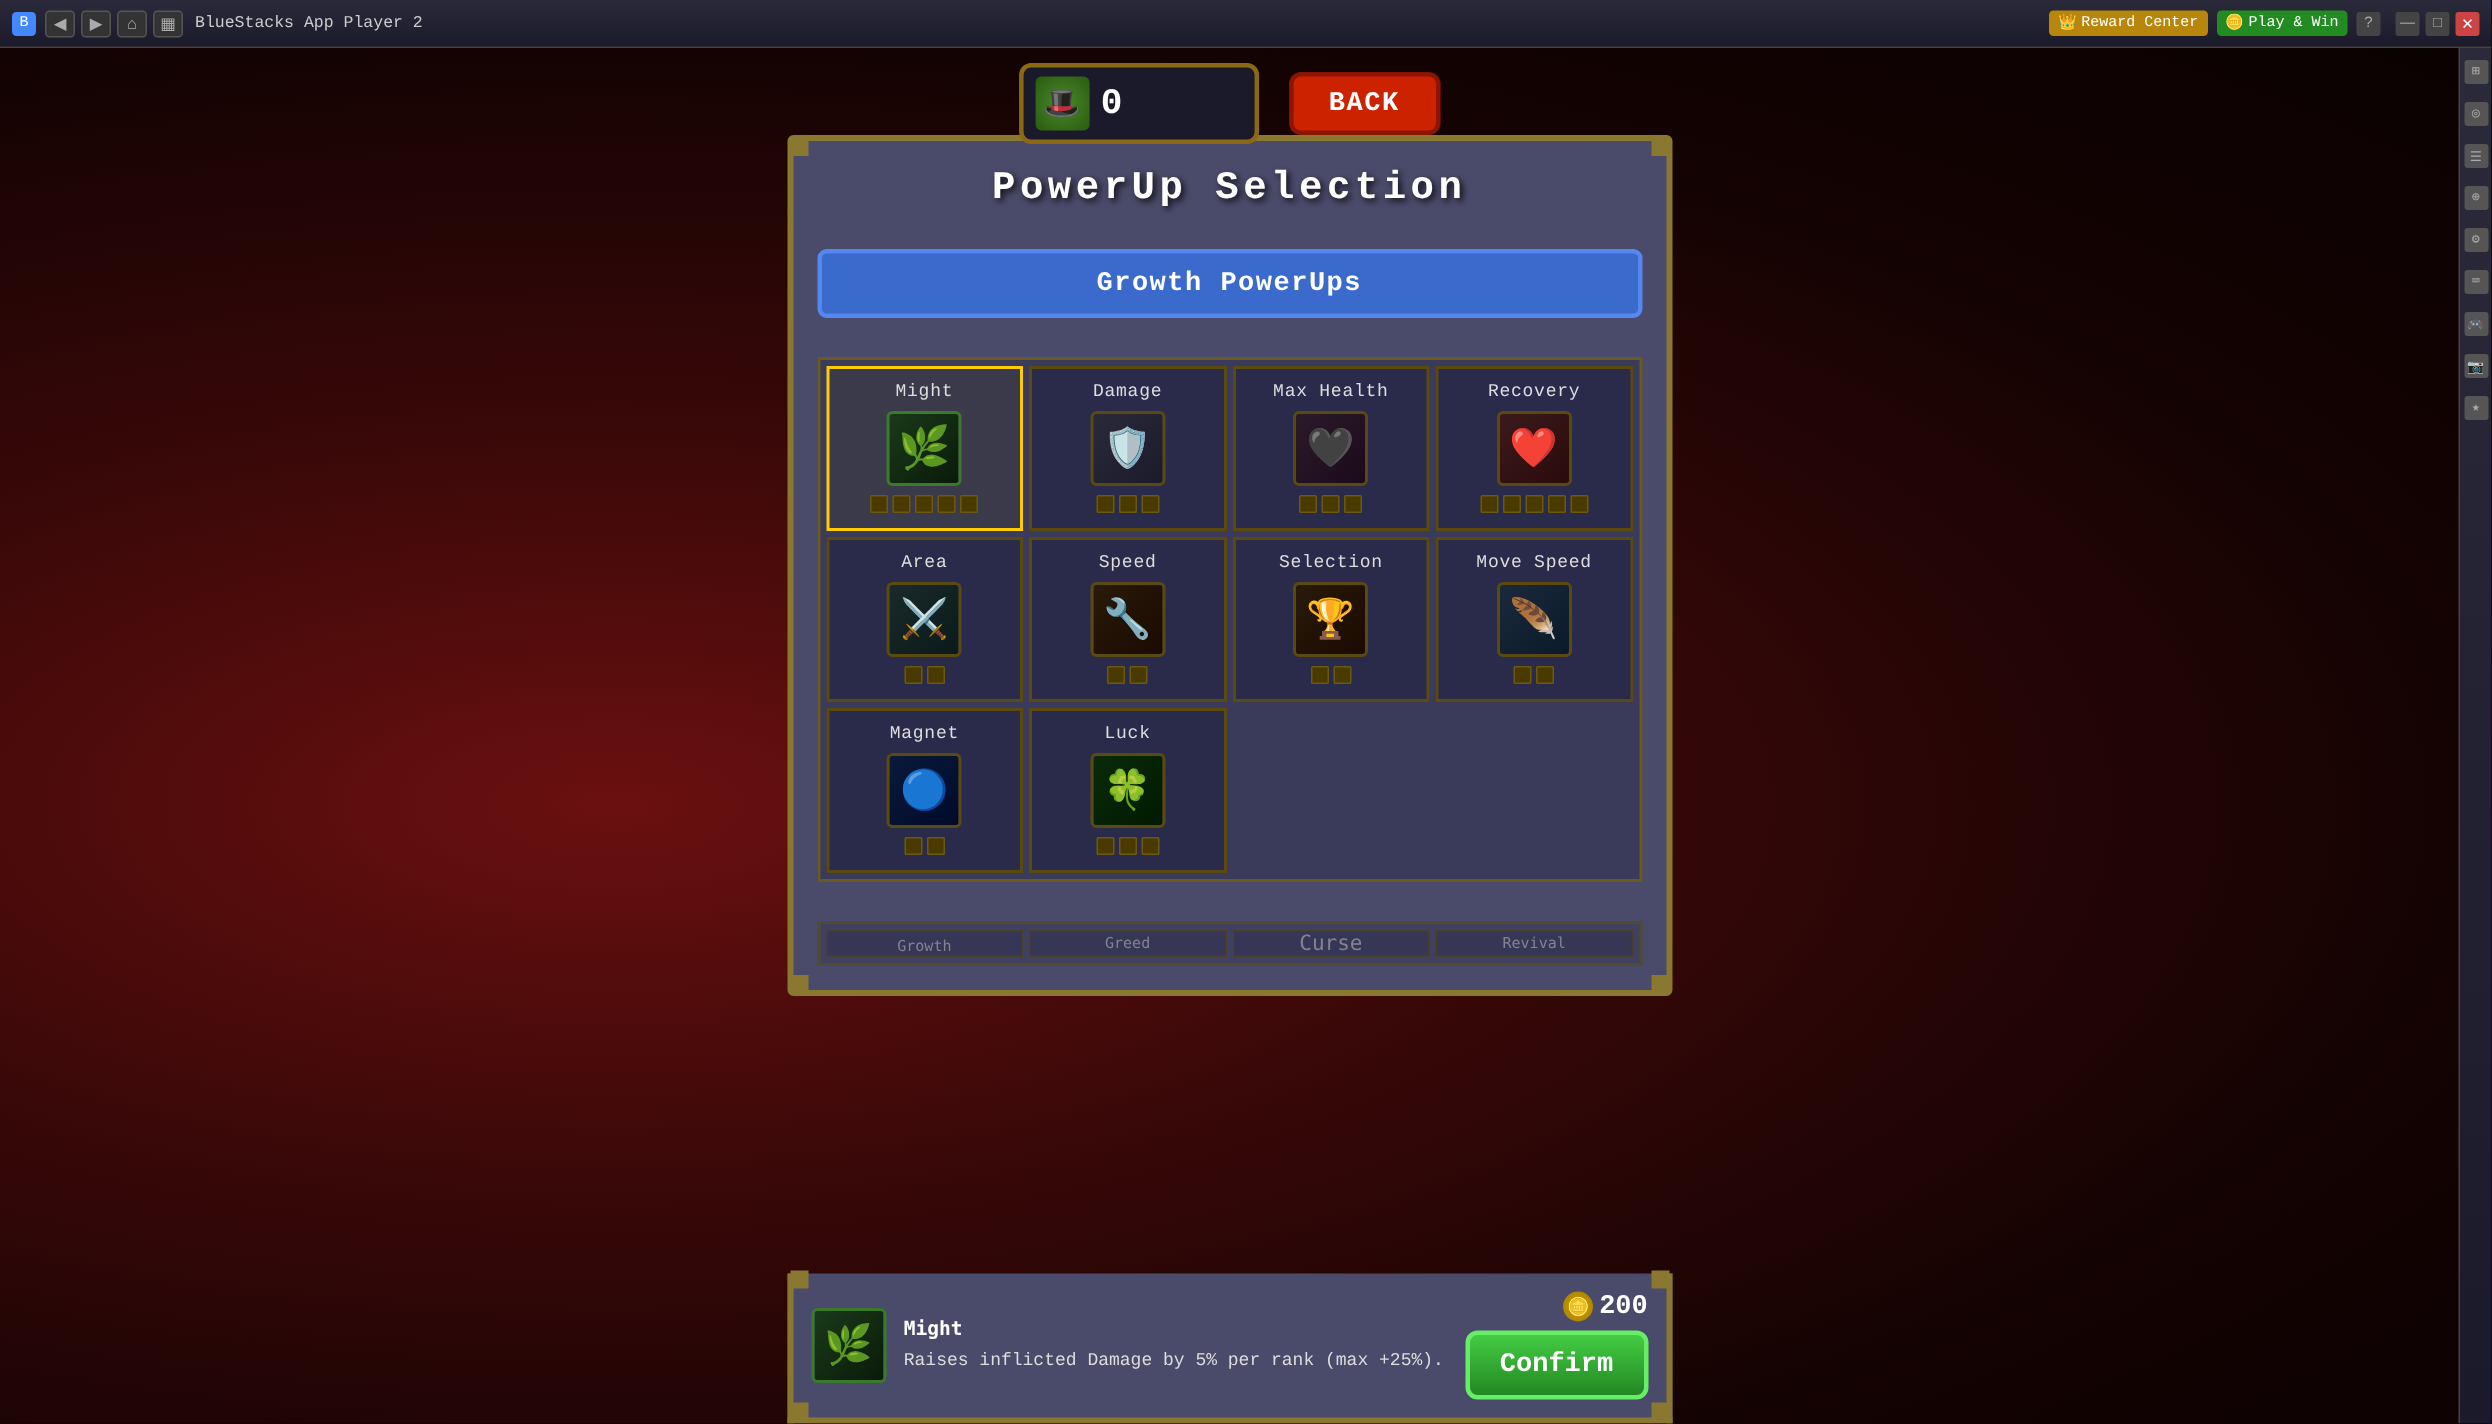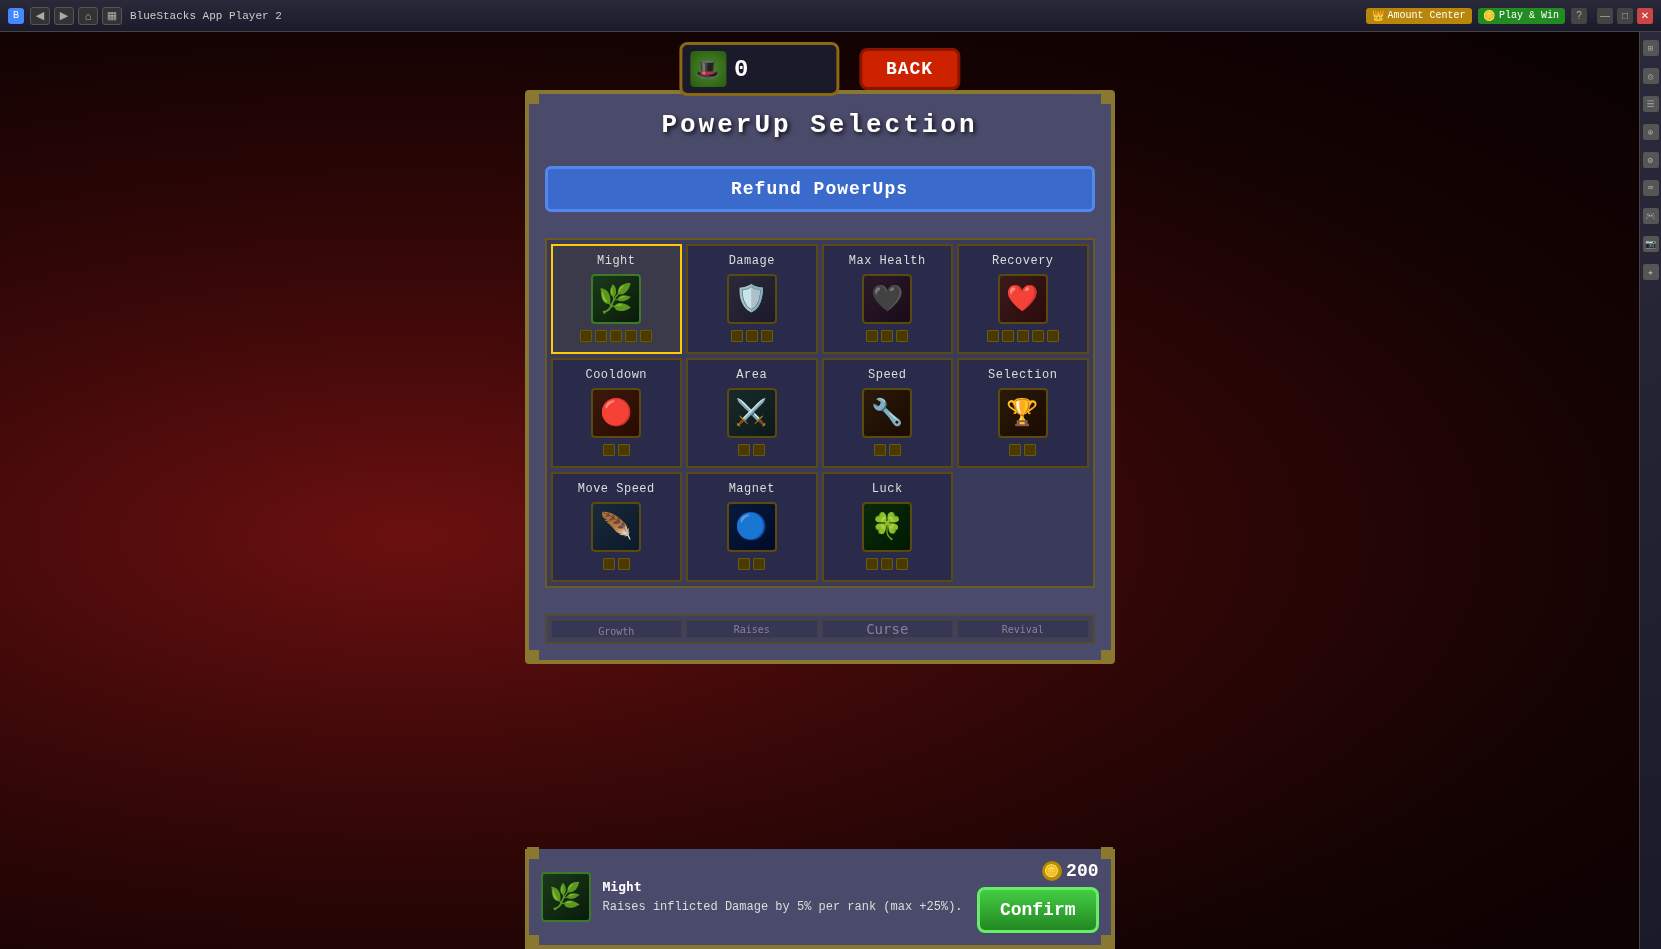--- a/index.html
+++ b/index.html
@@ -353,21 +353,21 @@
   <div class="title-bar-nav">
     <button class="title-bar-nav-btn">◀</button>
     <button class="title-bar-nav-btn">▶</button>
     <button class="title-bar-nav-btn">⌂</button>
     <button class="title-bar-nav-btn">▦</button>
   </div>
   <span class="title-bar-title">BlueStacks App Player 2</span>
   <div class="reward-area">
     <div class="reward-badge">
       <span>👑</span>
-      <span>Amount Center</span>
+      <span>Reward Center</span>
     </div>
     <div class="play-win-badge">
       <span>🪙</span>
       <span>Play &amp; Win</span>
     </div>
     <button class="title-bar-btn">?</button>
   </div>
   <div class="title-bar-controls">
     <button class="title-bar-btn">—</button>
     <button class="title-bar-btn">□</button>
@@ -396,21 +396,21 @@
     </div>
     <button class="back-button">BACK</button>
   </div>
 
   <div class="dialog" style="top:58px;">
     <div class="corner-tl"></div>
     <div class="corner-tr"></div>
 
     <h1 class="dialog-title">PowerUp   Selection</h1>
 
-    <button class="refund-button">Refund PowerUps</button>
+    <button class="refund-button">Growth PowerUps</button>
 
     <div class="power-grid">
 
       <div class="power-cell selected">
         <span class="power-name">Might</span>
         <div class="power-icon" style="background: linear-gradient(135deg, #1a3a1a, #0a1a0a); border-color:#3a7a2a;">
           <span style="font-size:28px;">🌿</span>
         </div>
         <div class="power-dots">
           <div class="dot"></div>
@@ -452,30 +452,20 @@
         </div>
         <div class="power-dots">
           <div class="dot"></div>
           <div class="dot"></div>
           <div class="dot"></div>
           <div class="dot"></div>
           <div class="dot"></div>
         </div>
       </div>
 
-      <div class="power-cell">
-        <span class="power-name">Cooldown</span>
-        <div class="power-icon" style="background: linear-gradient(135deg, #3a1a0a, #2a0a00);">
-          <span style="font-size:26px;">🔴</span>
-        </div>
-        <div class="power-dots">
-          <div class="dot"></div>
-          <div class="dot"></div>
-        </div>
-      </div>
 
       <div class="power-cell">
         <span class="power-name">Area</span>
         <div class="power-icon" style="background: linear-gradient(135deg, #1a2a2a, #0a1a1a);">
           <span style="font-size:26px;">⚔️</span>
         </div>
         <div class="power-dots">
           <div class="dot"></div>
           <div class="dot"></div>
         </div>
@@ -537,21 +527,21 @@
           <div class="dot"></div>
         </div>
       </div>
     </div>
 
     <div style="display:flex; gap:4px; background:#3a3a5a; border:2px solid #5a4a10; padding:4px; height:30px; overflow:hidden; opacity:0.6;">
       <div style="flex:1; background:#2a2a4a; border:1px solid #4a3a00; display:flex; align-items:flex-end; justify-content:center;">
         <span style="font-size:10px; color:#aaa; font-family:monospace;">Growth</span>
       </div>
       <div style="flex:1; background:#2a2a4a; border:1px solid #4a3a00; display:flex; align-items:center; justify-content:center;">
-        <span style="font-size:10px; color:#aaa; font-family:monospace;">Raises</span>
+        <span style="font-size:10px; color:#aaa; font-family:monospace;">Greed</span>
       </div>
       <div style="flex:1; background:#2a2a4a; border:1px solid #4a3a00; display:flex; align-items:center; justify-content:center;">
         <span style="font-size:14px; color:#aaa; font-family:monospace;">Curse</span>
       </div>
       <div style="flex:1; background:#2a2a4a; border:1px solid #4a3a00; display:flex; align-items:center; justify-content:center;">
         <span style="font-size:10px; color:#aaa; font-family:monospace;">Revival</span>
       </div>
     </div>
 
     <div class="corner-bl"></div>

